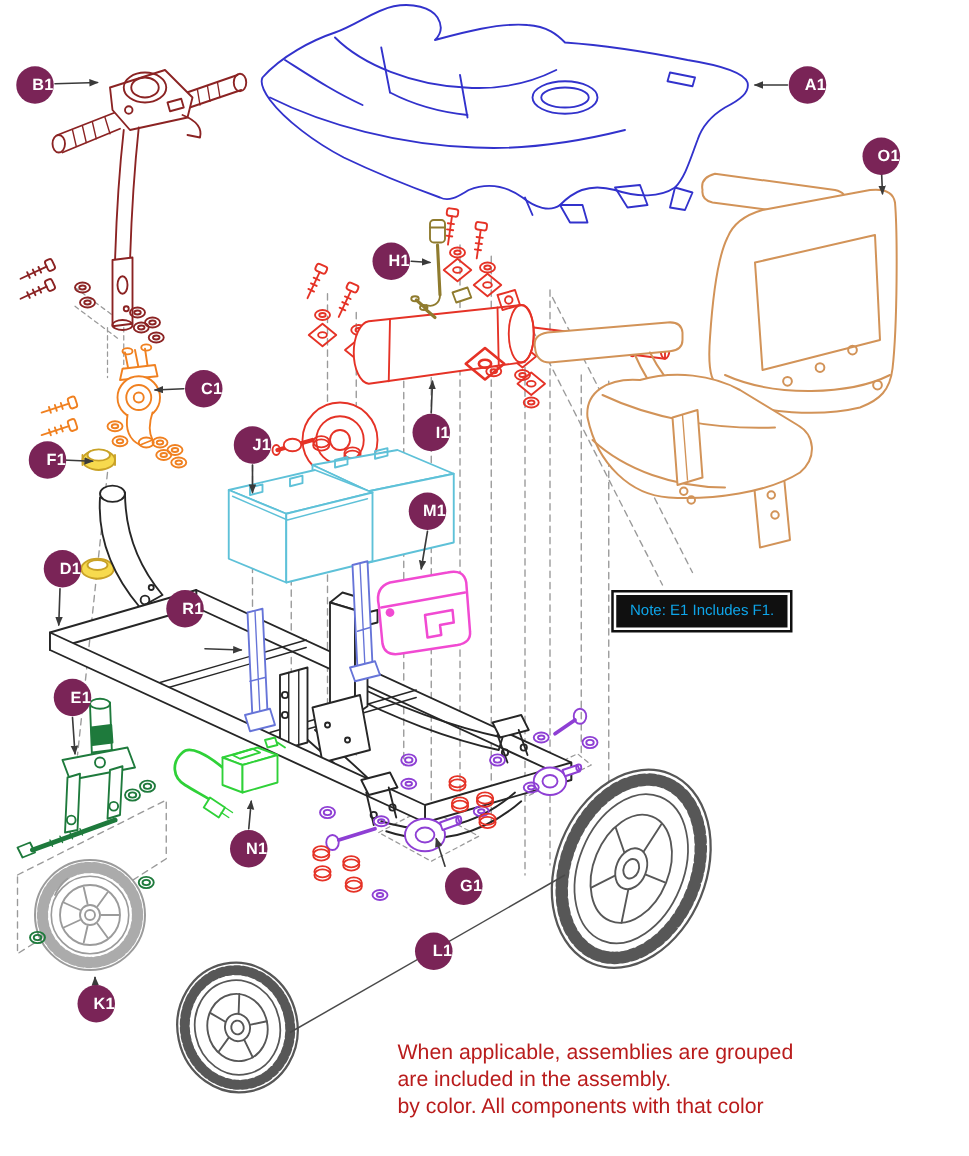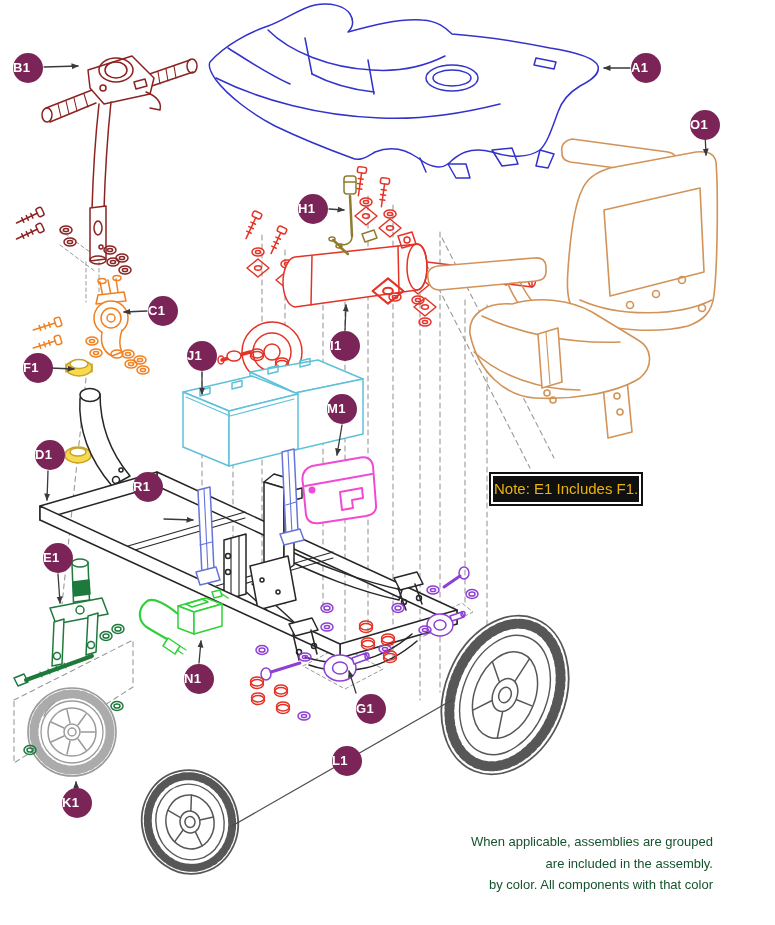--- a/index.html
+++ b/index.html
@@ -25,29 +25,29 @@
   .cov{stroke:#8f7b2e}.ctn{stroke:#d29358;stroke-width:1.6}
   .cbk{stroke:#262626}.cgy{stroke:#575757}.cly{stroke:#9b9b9b}
   .thin{stroke-width:1.1}
   .treadK{stroke:#ababab;stroke-width:9;stroke-dasharray:3.5 3;fill:none}
   .treadL{stroke:#575757;stroke-width:10;stroke-dasharray:4 3.5;fill:none}
   .treadL2{stroke:#575757;stroke-width:8;stroke-dasharray:3.5 3;fill:none}
 
   
   .badge{position:absolute;width:30px;height:30px;border-radius:50%;
          background:#7a2457;color:#fff;font-weight:bold;font-size:13px;
-         line-height:30px;text-align:left;letter-spacing:.3px;z-index:5}
+         line-height:30px;text-align:right;letter-spacing:.3px;z-index:5}
 
   
   .notebox{position:absolute;border:2px solid #101010;background:#fff;padding:2px;z-index:4}
-  .notebox .inner{background:#101010;color:#eab308;font-size:15px;line-height:21px;
-                  padding:2px 1px 3px;white-space:nowrap}
-
-  .caption{position:absolute;left:318px;top:831px;width:395px;text-align:right;
-           font-size:13px;line-height:21.5px;color:#14532d;z-index:4}
+  .notebox .inner{background:#101010;color:#0ea5e9;font-size:12px;line-height:21px;
+                  padding:2px 11px 3px;white-space:nowrap}
+
+  .caption{position:absolute;left:318px;top:831px;width:395px;text-align:left;
+           font-size:17px;line-height:21.5px;color:#b91c1c;z-index:4}
 </style>
 </head>
 <body>
 
 <div id="stage">
 
 <svg width="775" height="925" viewBox="0 0 775 925">
   <defs>
     <marker id="ah" markerWidth="9" markerHeight="8" refX="6.5" refY="3" orient="auto" markerUnits="userSpaceOnUse">
       <path d="M0,0 L7.5,3 L0,6 Z" fill="#3a3a3a" stroke="none"></path>

